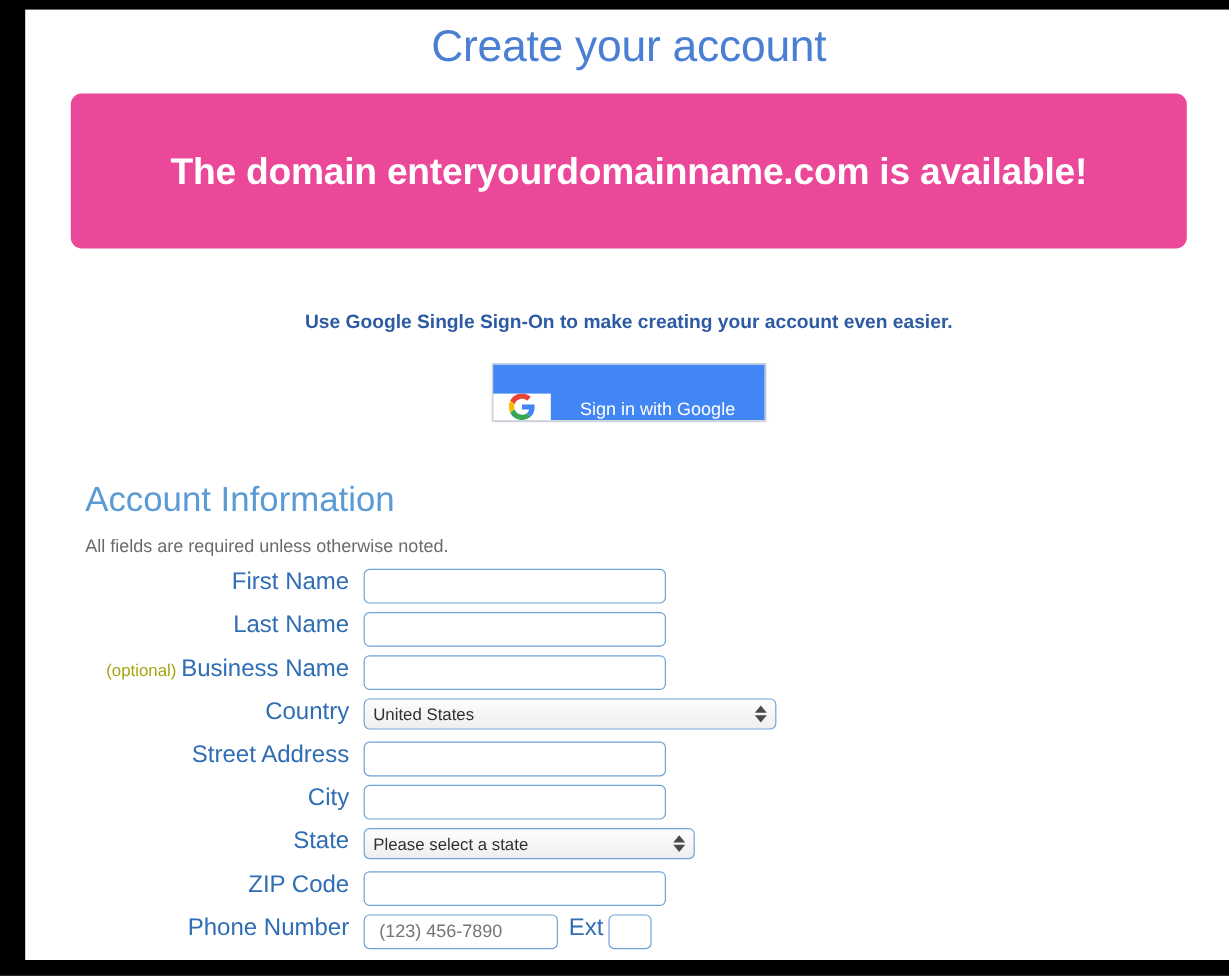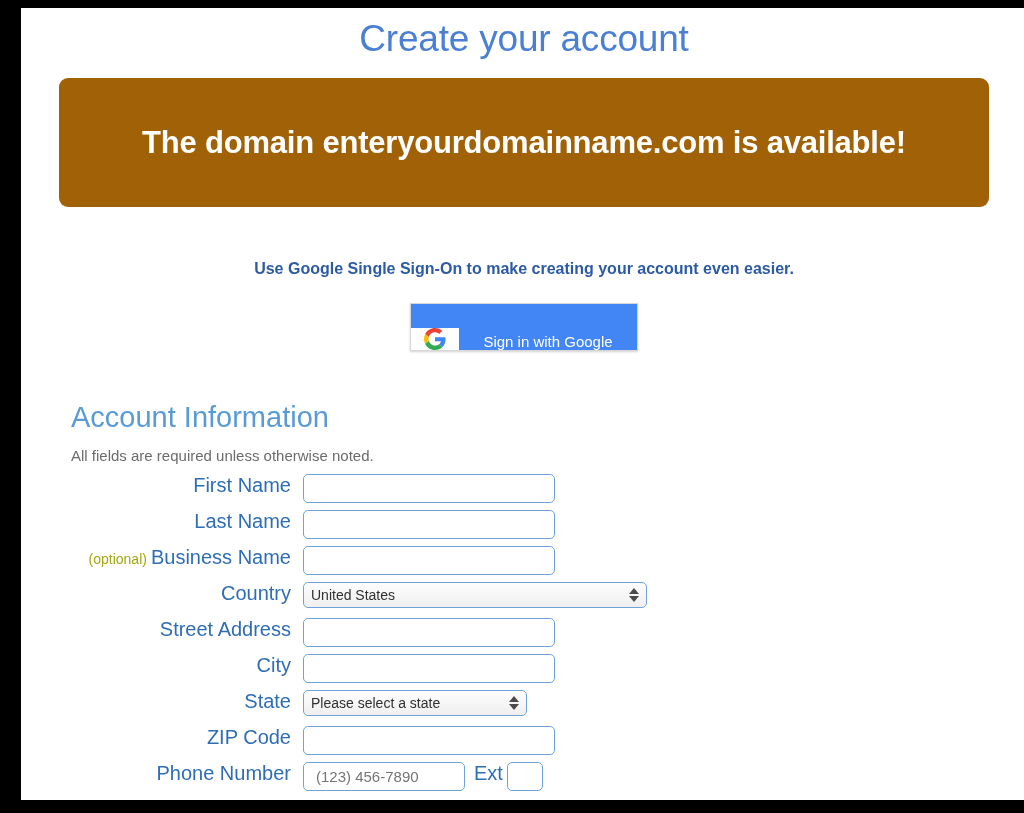--- a/index.html
+++ b/index.html
@@ -24,21 +24,21 @@
     color: #4a7fd4;
     font-size: 37px;
     font-weight: 400;
     margin: 0;
     padding-top: 9px;
     letter-spacing: -0.2px;
     line-height: 1.2;
   }
   .alert-banner {
     margin: 17px 38px 0 38px;
-    background: #a16207;
+    background: #ec4899;
     border-radius: 9px;
     height: 129px;
     display: flex;
     align-items: center;
     justify-content: center;
   }
   .alert-banner-text {
     color: #ffffff;
     font-size: 31px;
     font-weight: 700;
@@ -140,21 +140,21 @@
     font-family: "Liberation Sans", sans-serif;
     color: #303030;
     padding: 0 26px 0 7px;
     position: relative;
     display: flex;
     align-items: center;
     cursor: pointer;
     white-space: nowrap;
   }
   .select-country { width: 344px; }
-  .select-state { width: 224px; }
+  .select-state { width: 276px; }
   .select-arrows {
     position: absolute;
     right: 7px;
     top: 50%;
     transform: translateY(-50%);
     display: flex;
     flex-direction: column;
     gap: 2px;
   }
   .arrow-up {

